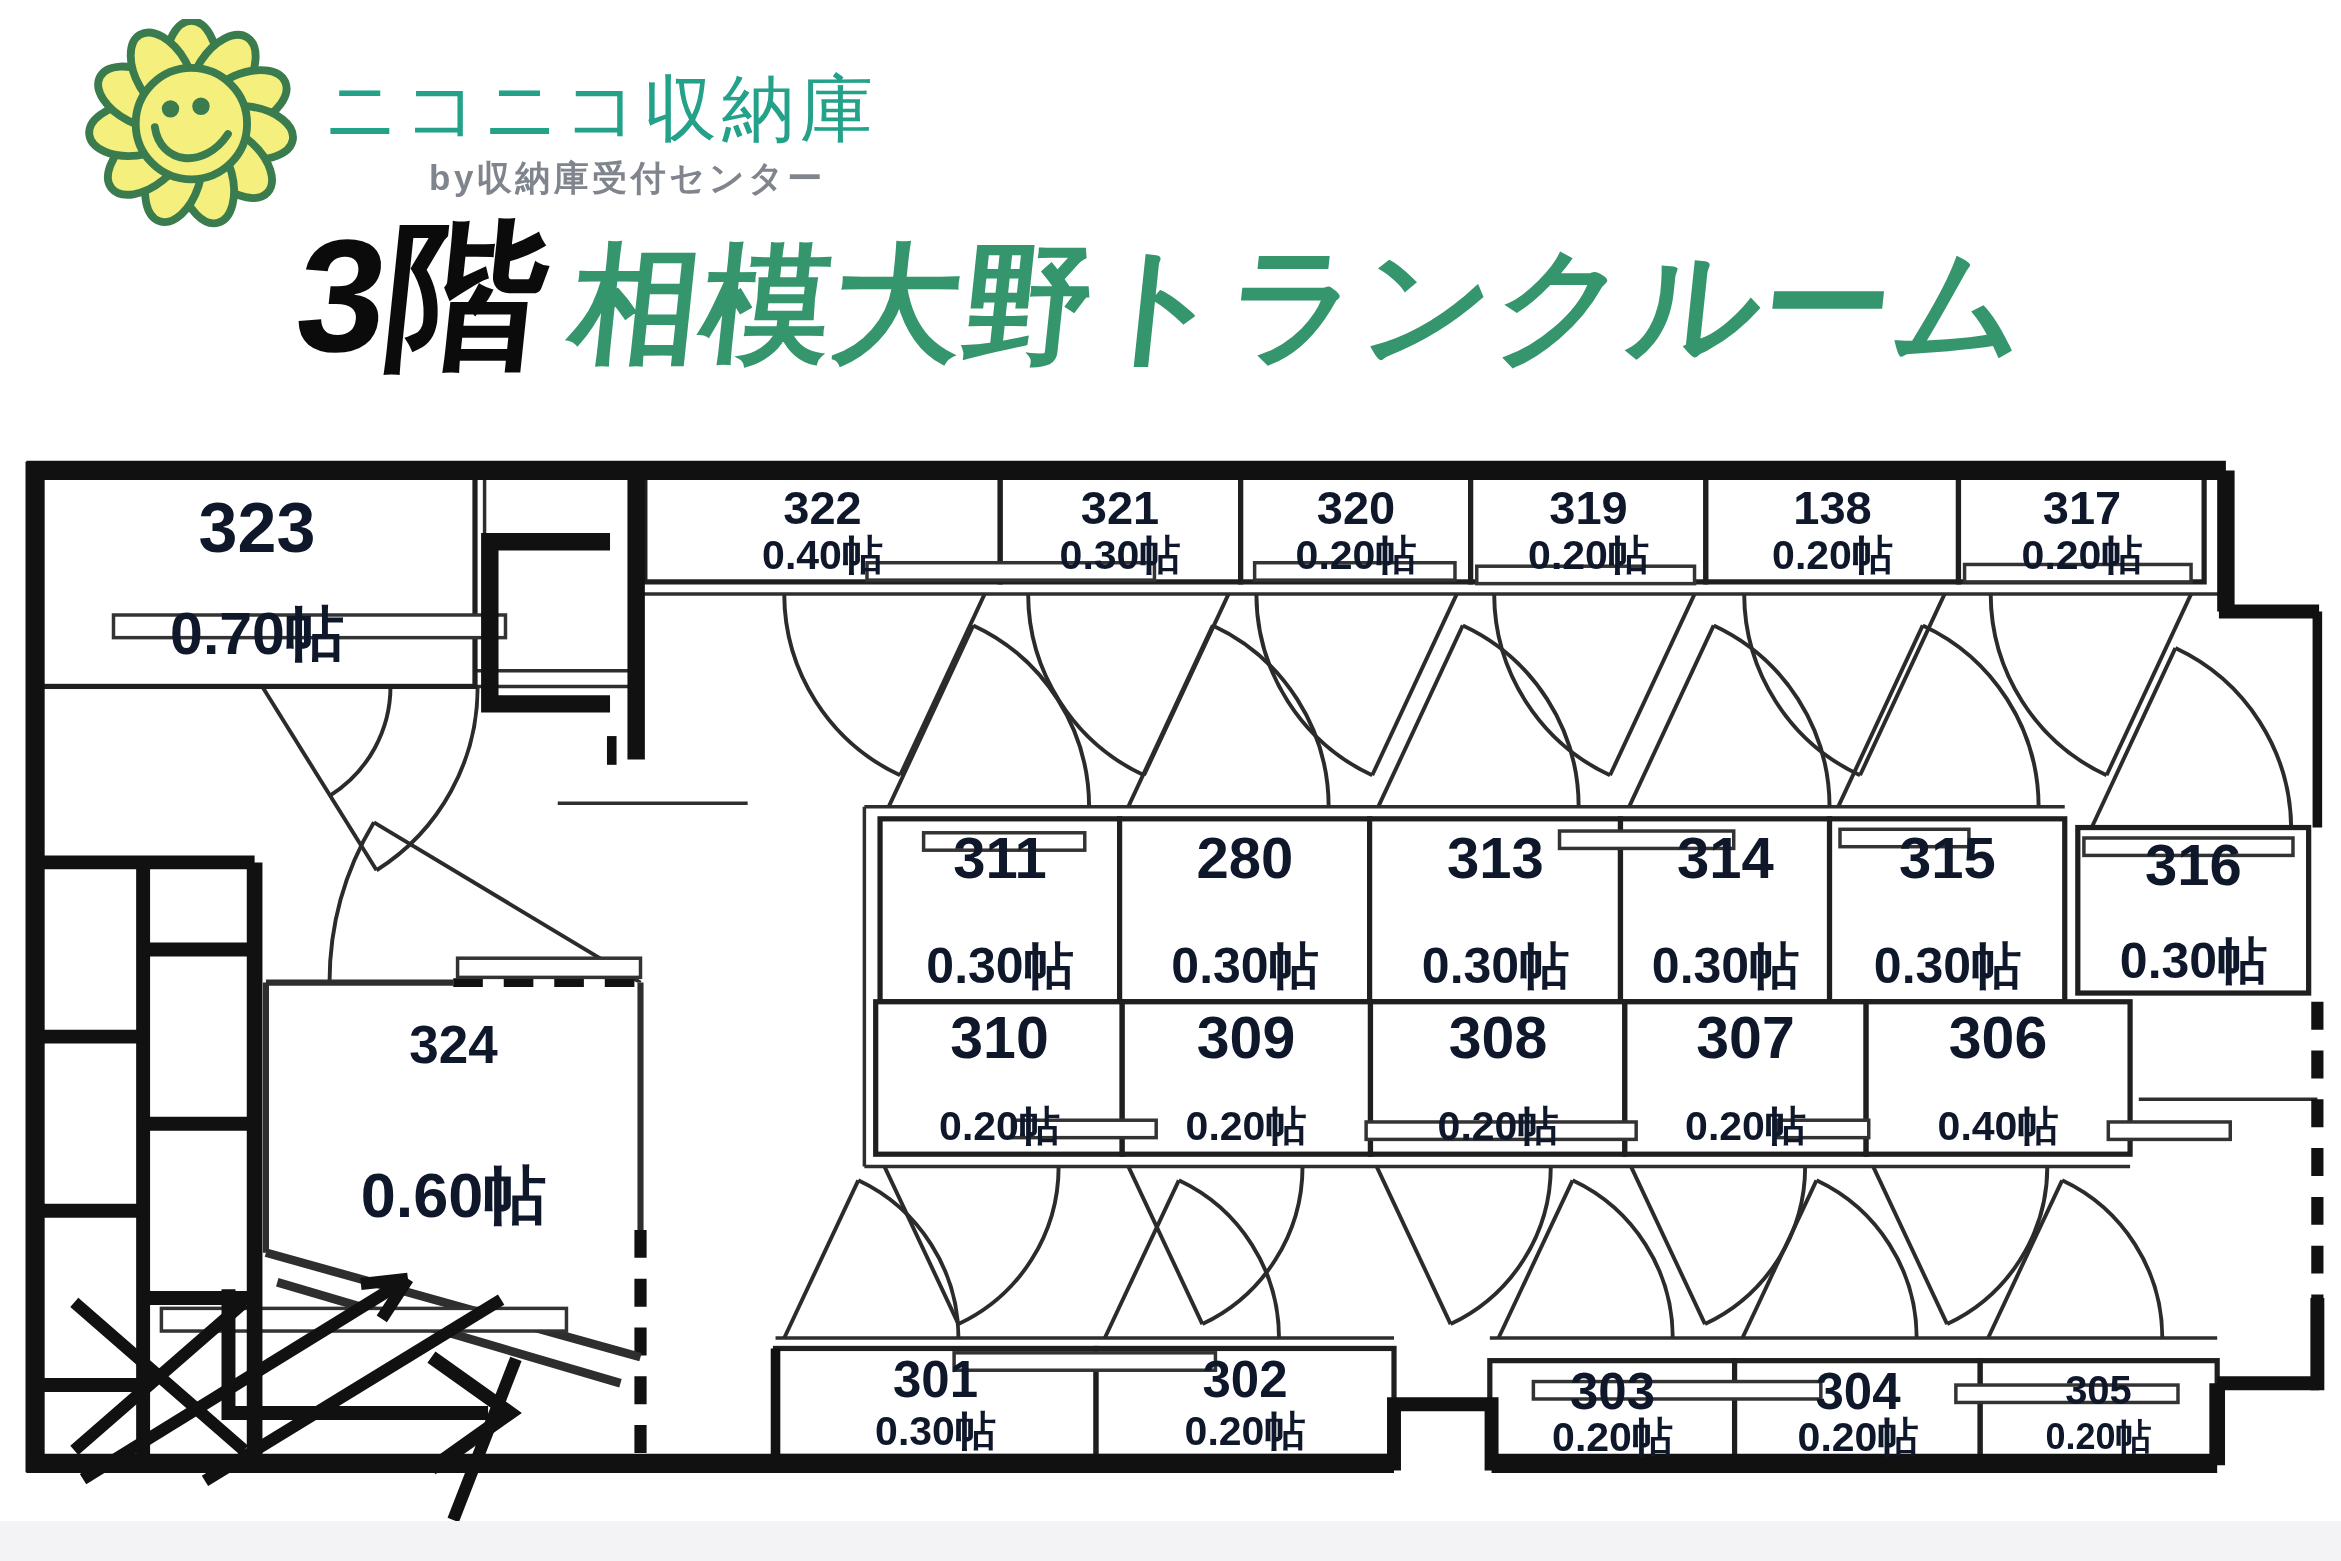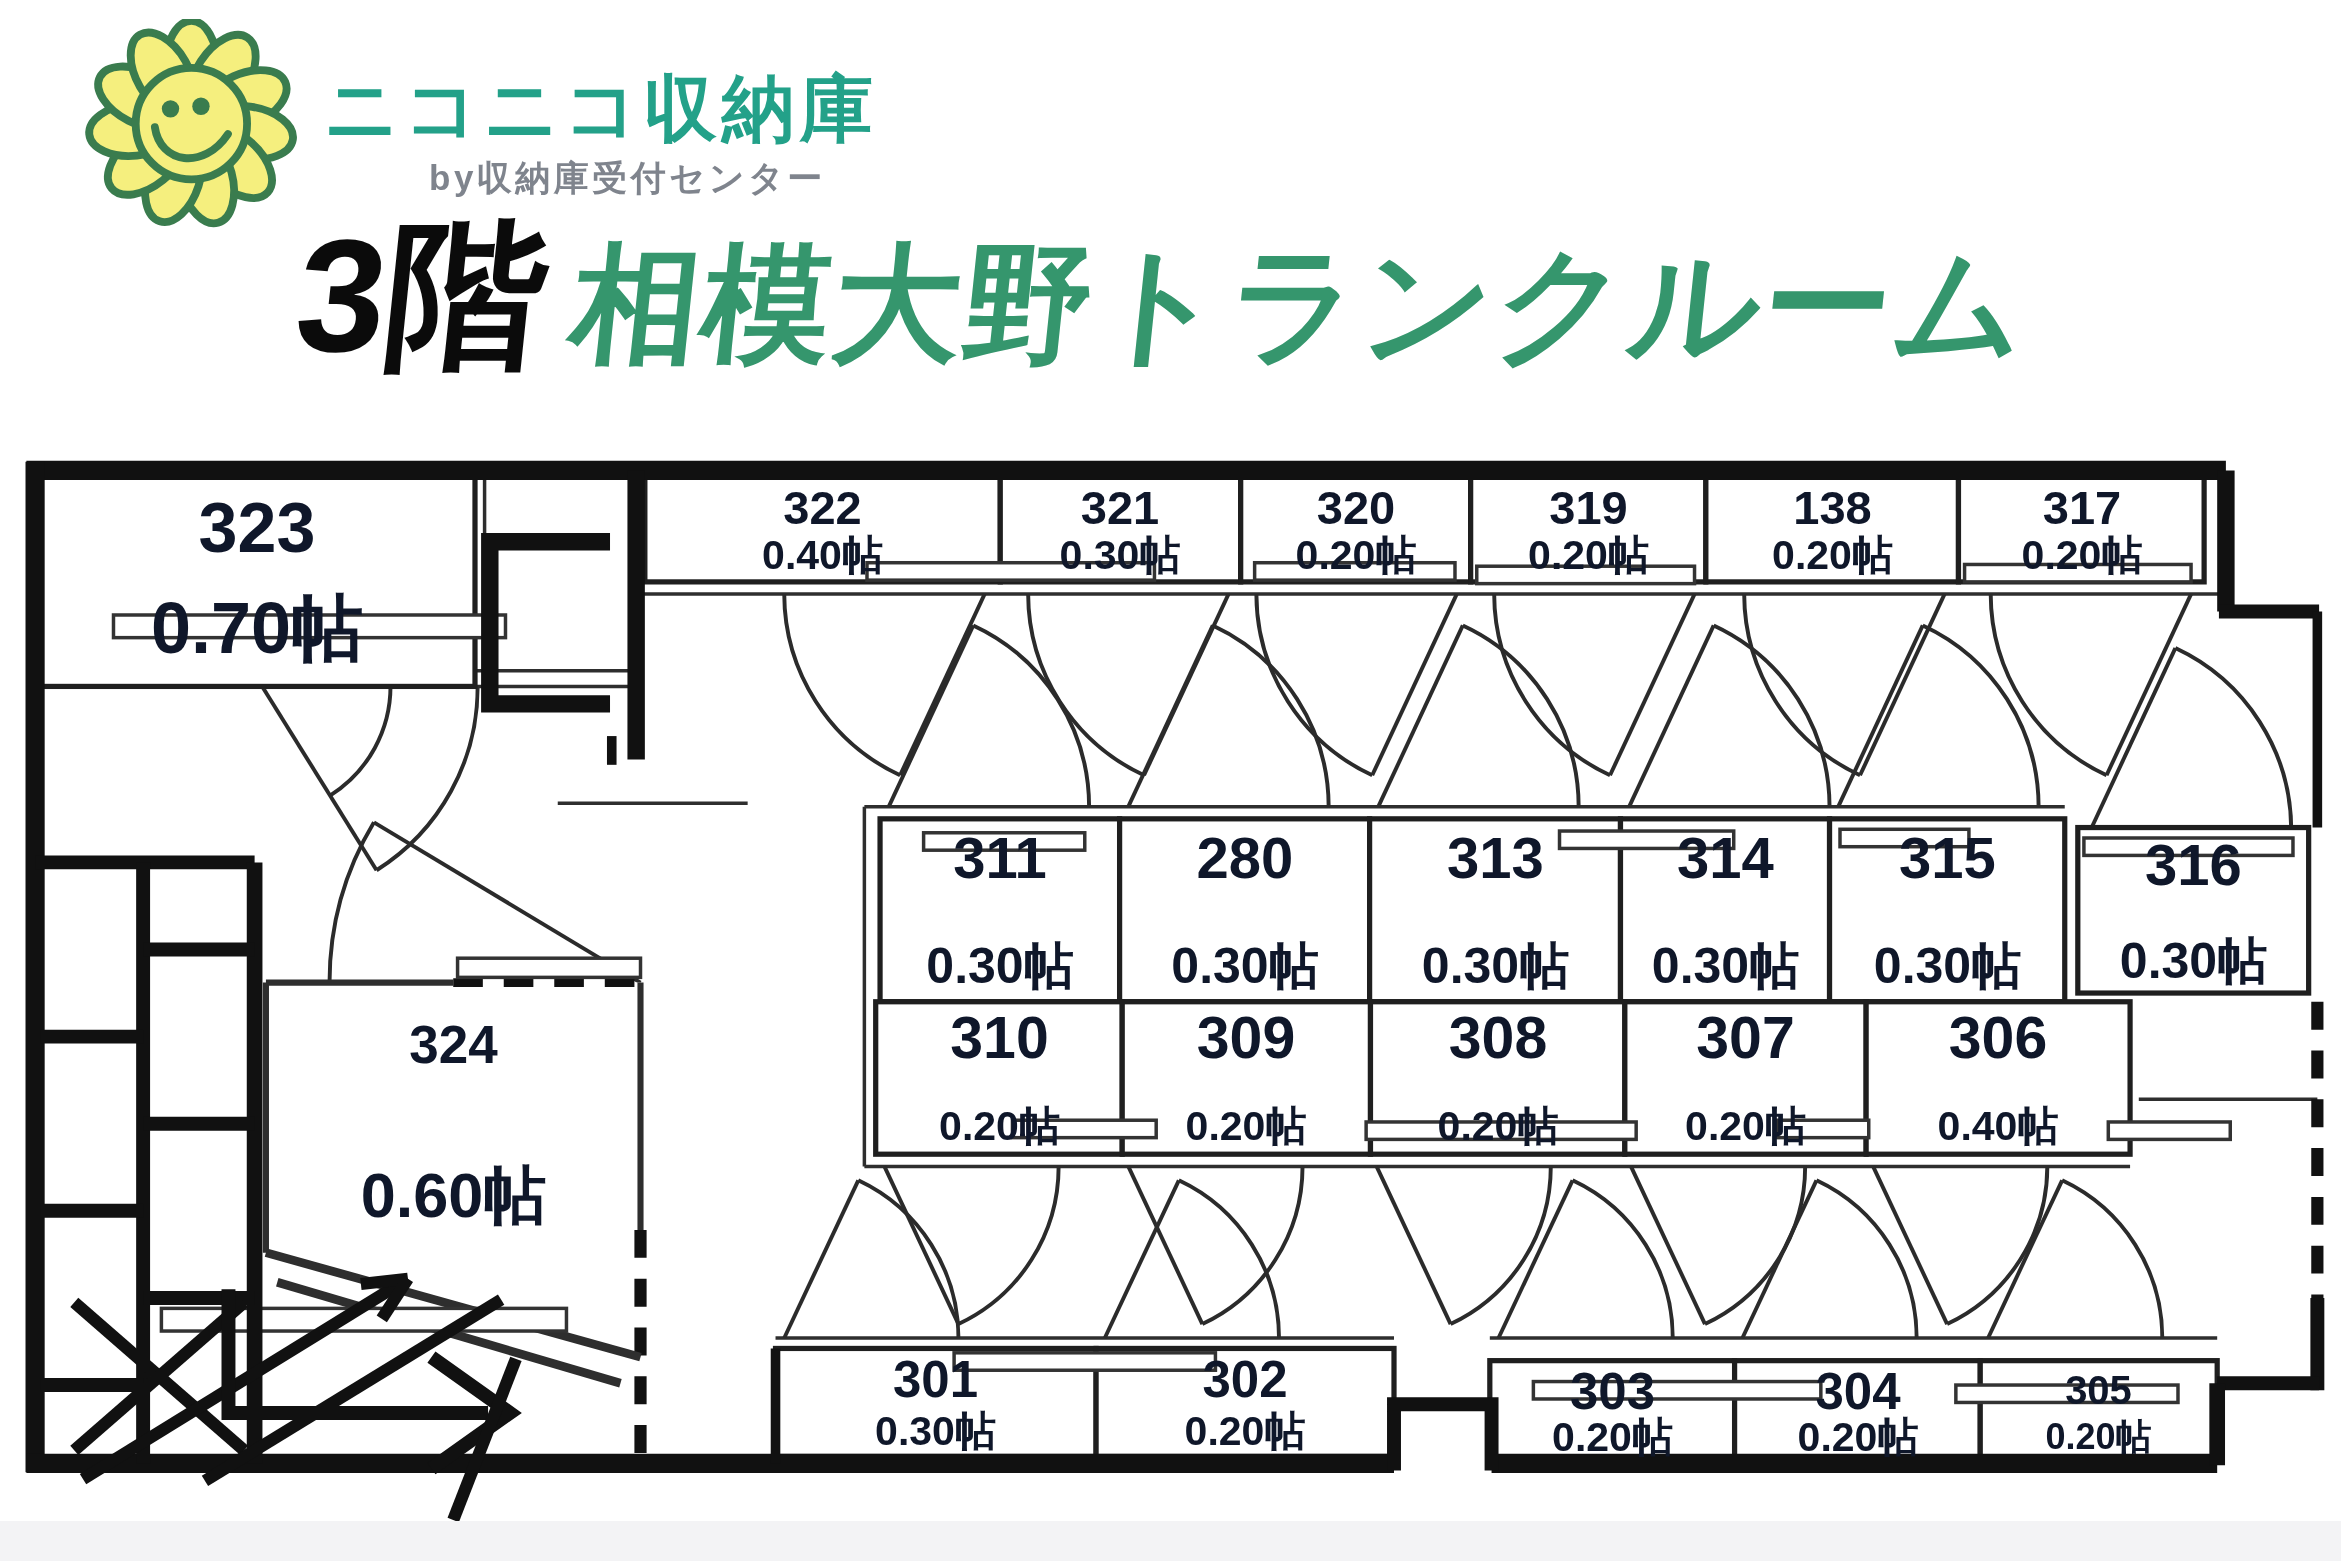--- a/index.html
+++ b/index.html
@@ -1,20 +1,20 @@
 <!DOCTYPE html>
 <html style="font-size:14px"><head>
 <meta charset="utf-8">
 <style>
   html,body{margin:0;padding:0;background:#ffffff;}
   .page{position:relative;width:2342px;height:1561px;background:#ffffff;overflow:hidden;
         font-family:"Liberation Sans","DejaVu Sans",sans-serif;}
   .abs{position:absolute;}
   
-  .brand{position:absolute;left:324px;top:61px;font-size:73px;font-weight:700;letter-spacing:5.2px;color:#23a189;}
+  .brand{position:absolute;left:324px;top:61px;font-size:73px;font-weight:400;letter-spacing:5.2px;color:#23a189;}
   .brand-sub{position:absolute;left:429px;top:155px;font-size:35px;font-weight:700;letter-spacing:3.5px;color:#7f848d;}
   .floor-label{position:absolute;left:289px;top:216px;font-size:160px;font-weight:900;color:#0b0b0b;
                transform:skewX(-6deg);transform-origin:left bottom;line-height:1;}
   .site-title{position:absolute;left:565px;top:240px;font-size:129px;font-weight:900;color:#35966d;
               transform:skewX(-6deg);transform-origin:left bottom;line-height:1;letter-spacing:1.7px;}
   
   svg.plan{position:absolute;left:0;top:0;}
   .r{fill:#ffffff;stroke:#1f1f1f;stroke-width:6;}
   .t{stroke:#2e2e2e;stroke-width:4;fill:none;}
   .arc{stroke:#2b2b2b;stroke-width:4.5;fill:none;}
@@ -26,21 +26,21 @@
   .stair{stroke:#111111;stroke-width:16;fill:none;}
   .arrow{stroke:#111111;stroke-width:15;fill:none;}
   
   .rl{position:absolute;display:flex;flex-direction:column;align-items:center;justify-content:space-between;
       text-align:center;color:#0f172a;font-weight:700;line-height:1;}
   .r1 .num{font-size:47px;} .r1 .size{font-size:41px;}
   .r2 .num{font-size:58px;} .r2 .size{font-size:50px;}
   .r3 .num{font-size:59px;} .r3 .size{font-size:41px;}
   .r4 .num{font-size:51px;} .r4 .size{font-size:41px;}
   .r4small .num{font-size:40px;} .r4small .size{font-size:36px;}
-  .big323 .num{font-size:70px;} .big323 .size{font-size:72px;}
+  .big323 .num{font-size:70px;} .big323 .size{font-size:59px;}
   .big324 .num{font-size:53px;} .big324 .size{font-size:63px;}
   .footer-strip{position:absolute;left:0;top:1521px;width:2342px;height:40px;background:#f3f3f5;}
 </style>
 </head>
 <body>
 
 <div class="page">
 
   <svg class="abs" style="left:80px;top:19px" width="228" height="211" viewBox="0 0 262 242">
     <g transform="translate(128,120)">

